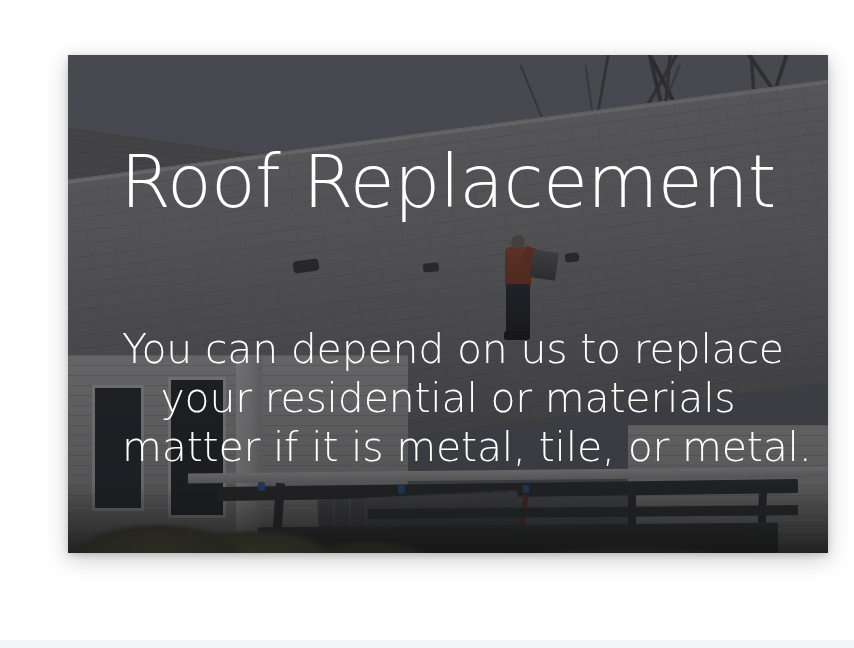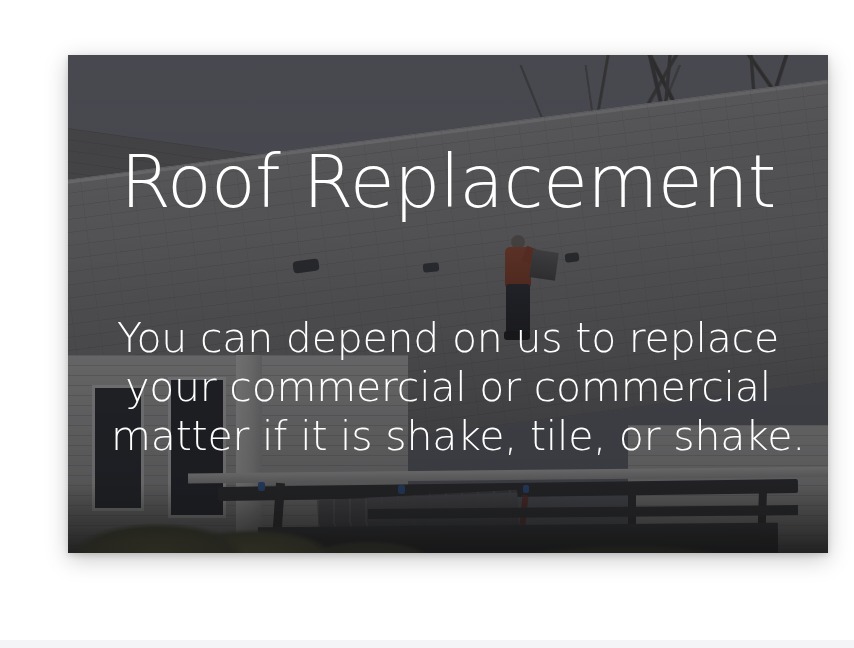--- a/index.html
+++ b/index.html
@@ -342,21 +342,21 @@
     color: #ffffff;
     font-family: "DejaVu Sans", "Liberation Sans", sans-serif;
     font-size: 73px;
     font-weight: 300;
     line-height: 1.12;
     letter-spacing: -0.6px;
     white-space: nowrap;
   }
 
   .hero-paragraph {
-    margin: 5px;
+    margin: 16px;
     position: absolute;
     top: 254px;
     left: 38px;
     right: 38px;
     text-align: center;
     color: #ffffff;
     font-family: "DejaVu Sans", "Liberation Sans", sans-serif;
     font-size: 41px;
     font-weight: 300;
     line-height: 49px;
@@ -427,22 +427,22 @@
 
       <div class="overlay"></div>
       <div class="vignette"></div>
     </div>
 
     <div class="hero-content">
       <h1 class="hero-title">Roof Replacement</h1>
 
       <p class="hero-paragraph">
         <span class="ln">You can depend on us to replace</span>
-        <span class="ln">your commercial or commercial</span>
-        <span class="ln">matter if it is shake, tile, or shake.</span>
+        <span class="ln">your residential or materials</span>
+        <span class="ln">matter if it is metal, tile, or metal.</span>
       </p>
     </div>
 
   </div>
 
   <div class="page-bottom-band"></div>
 
 </div>
 
 </body></html>

